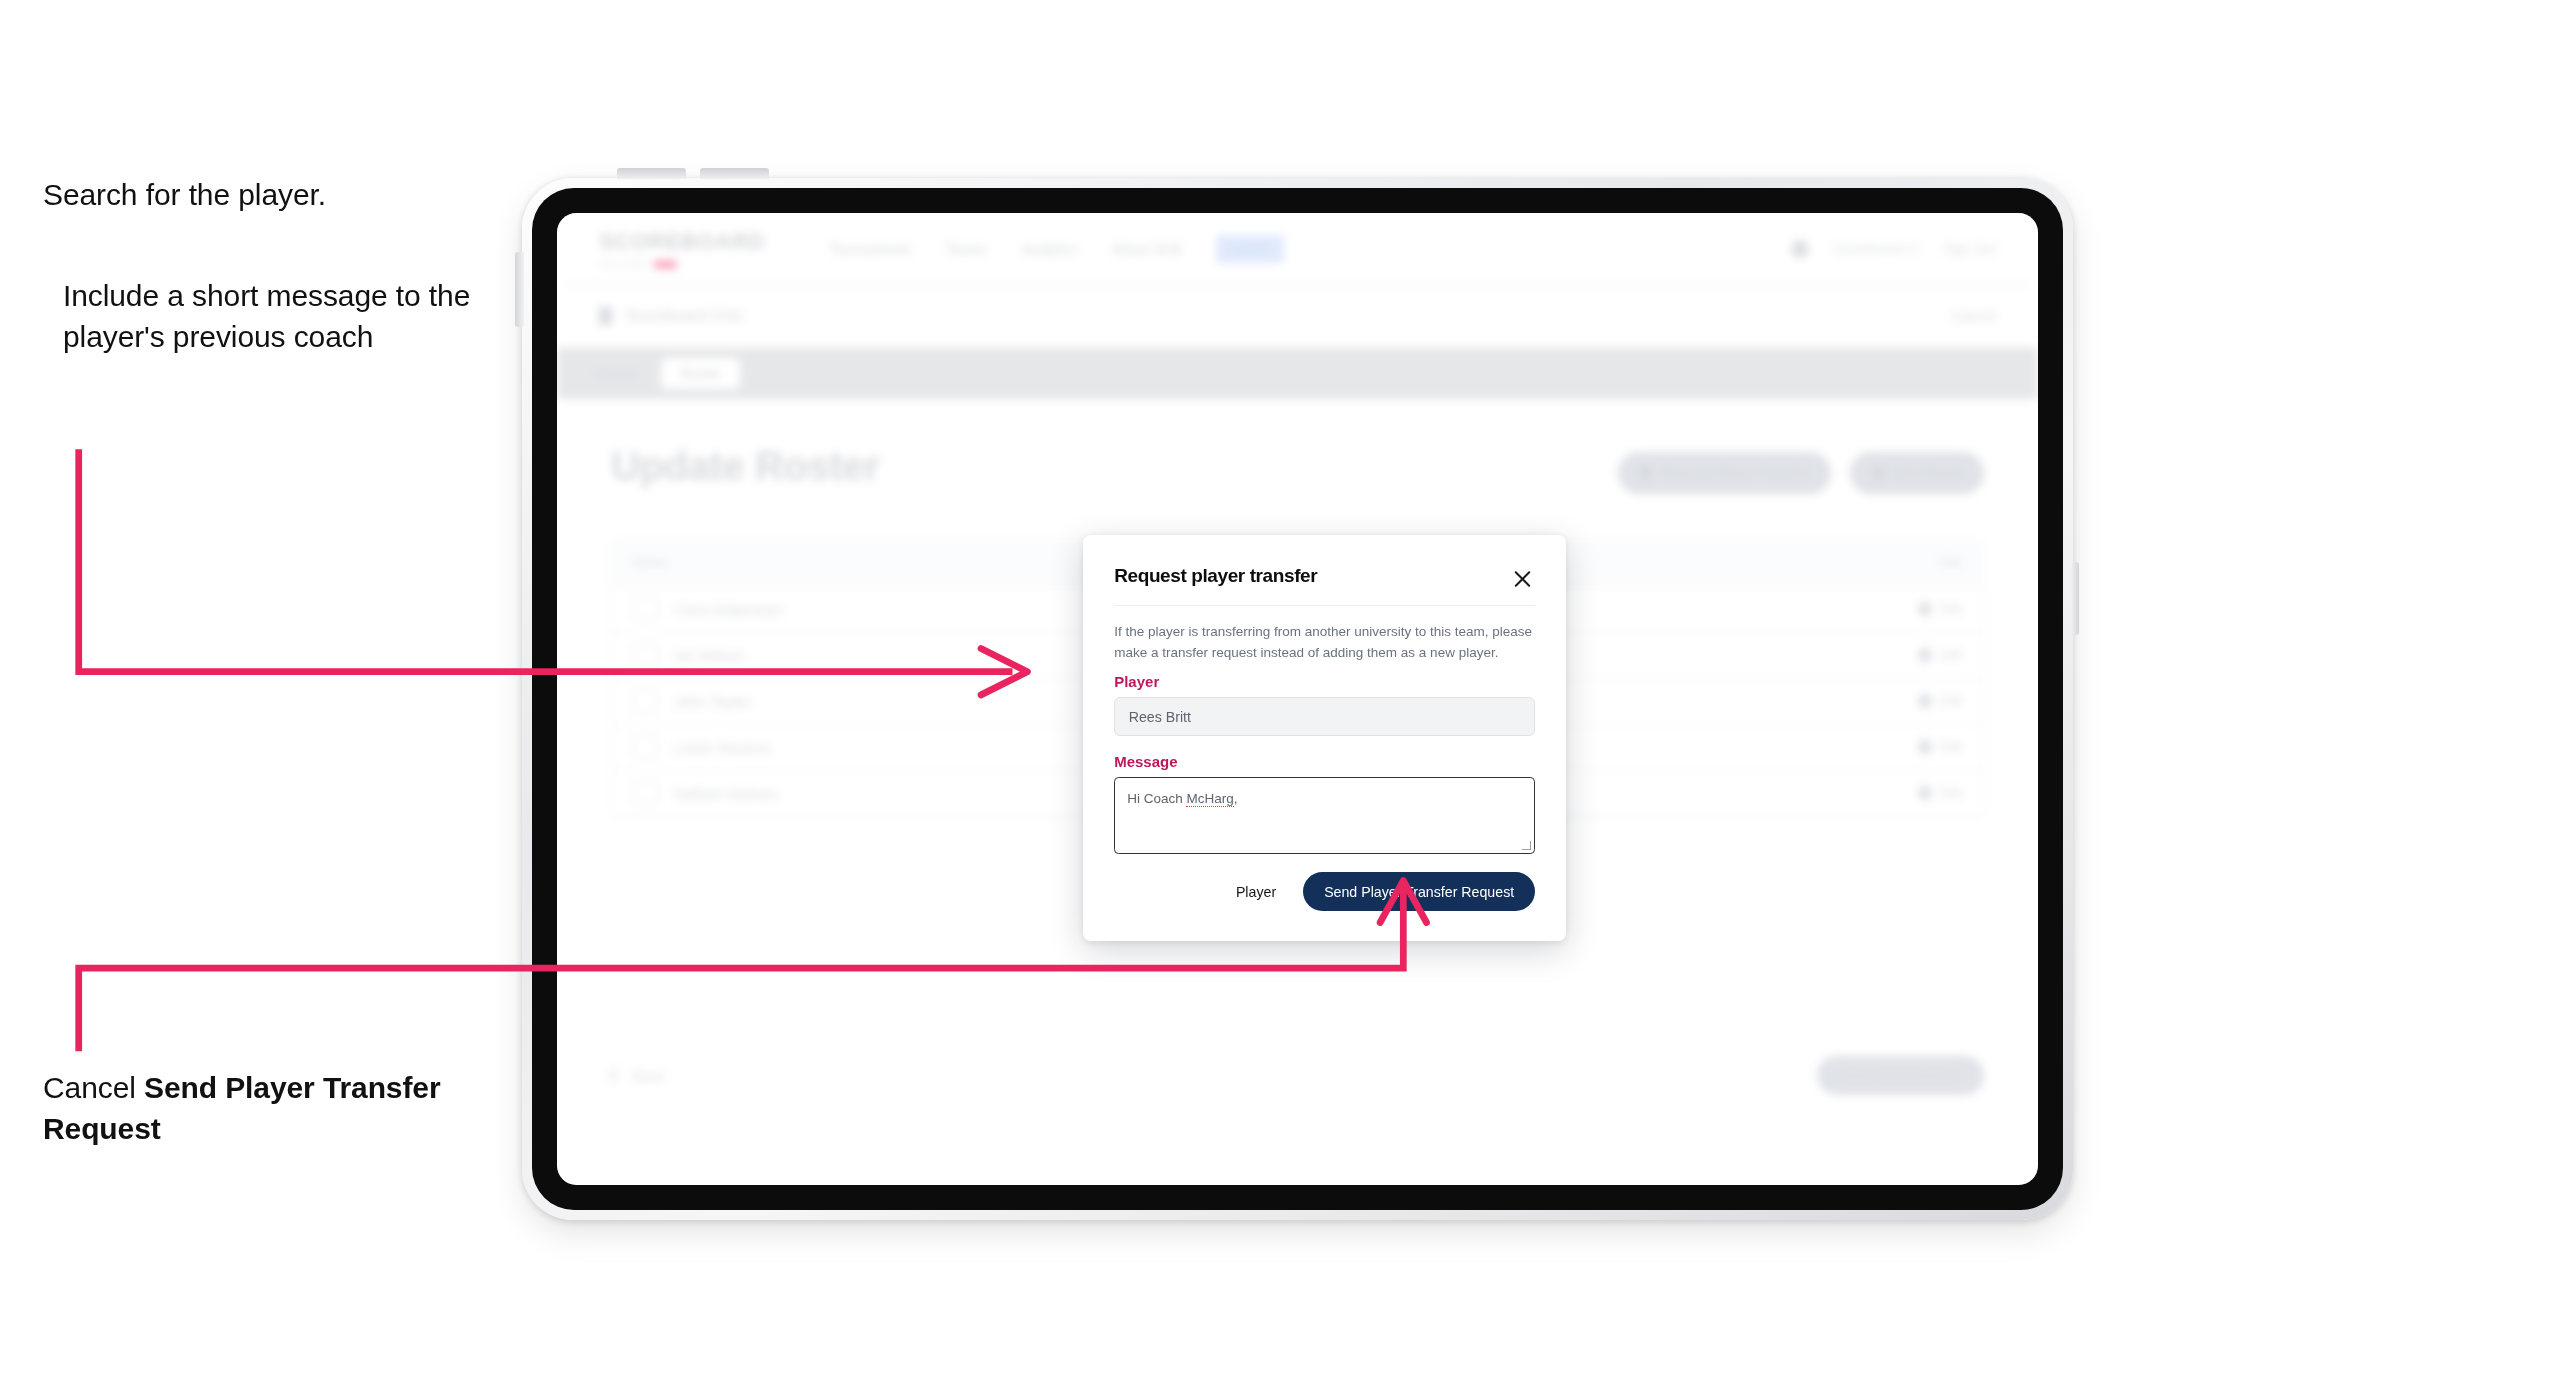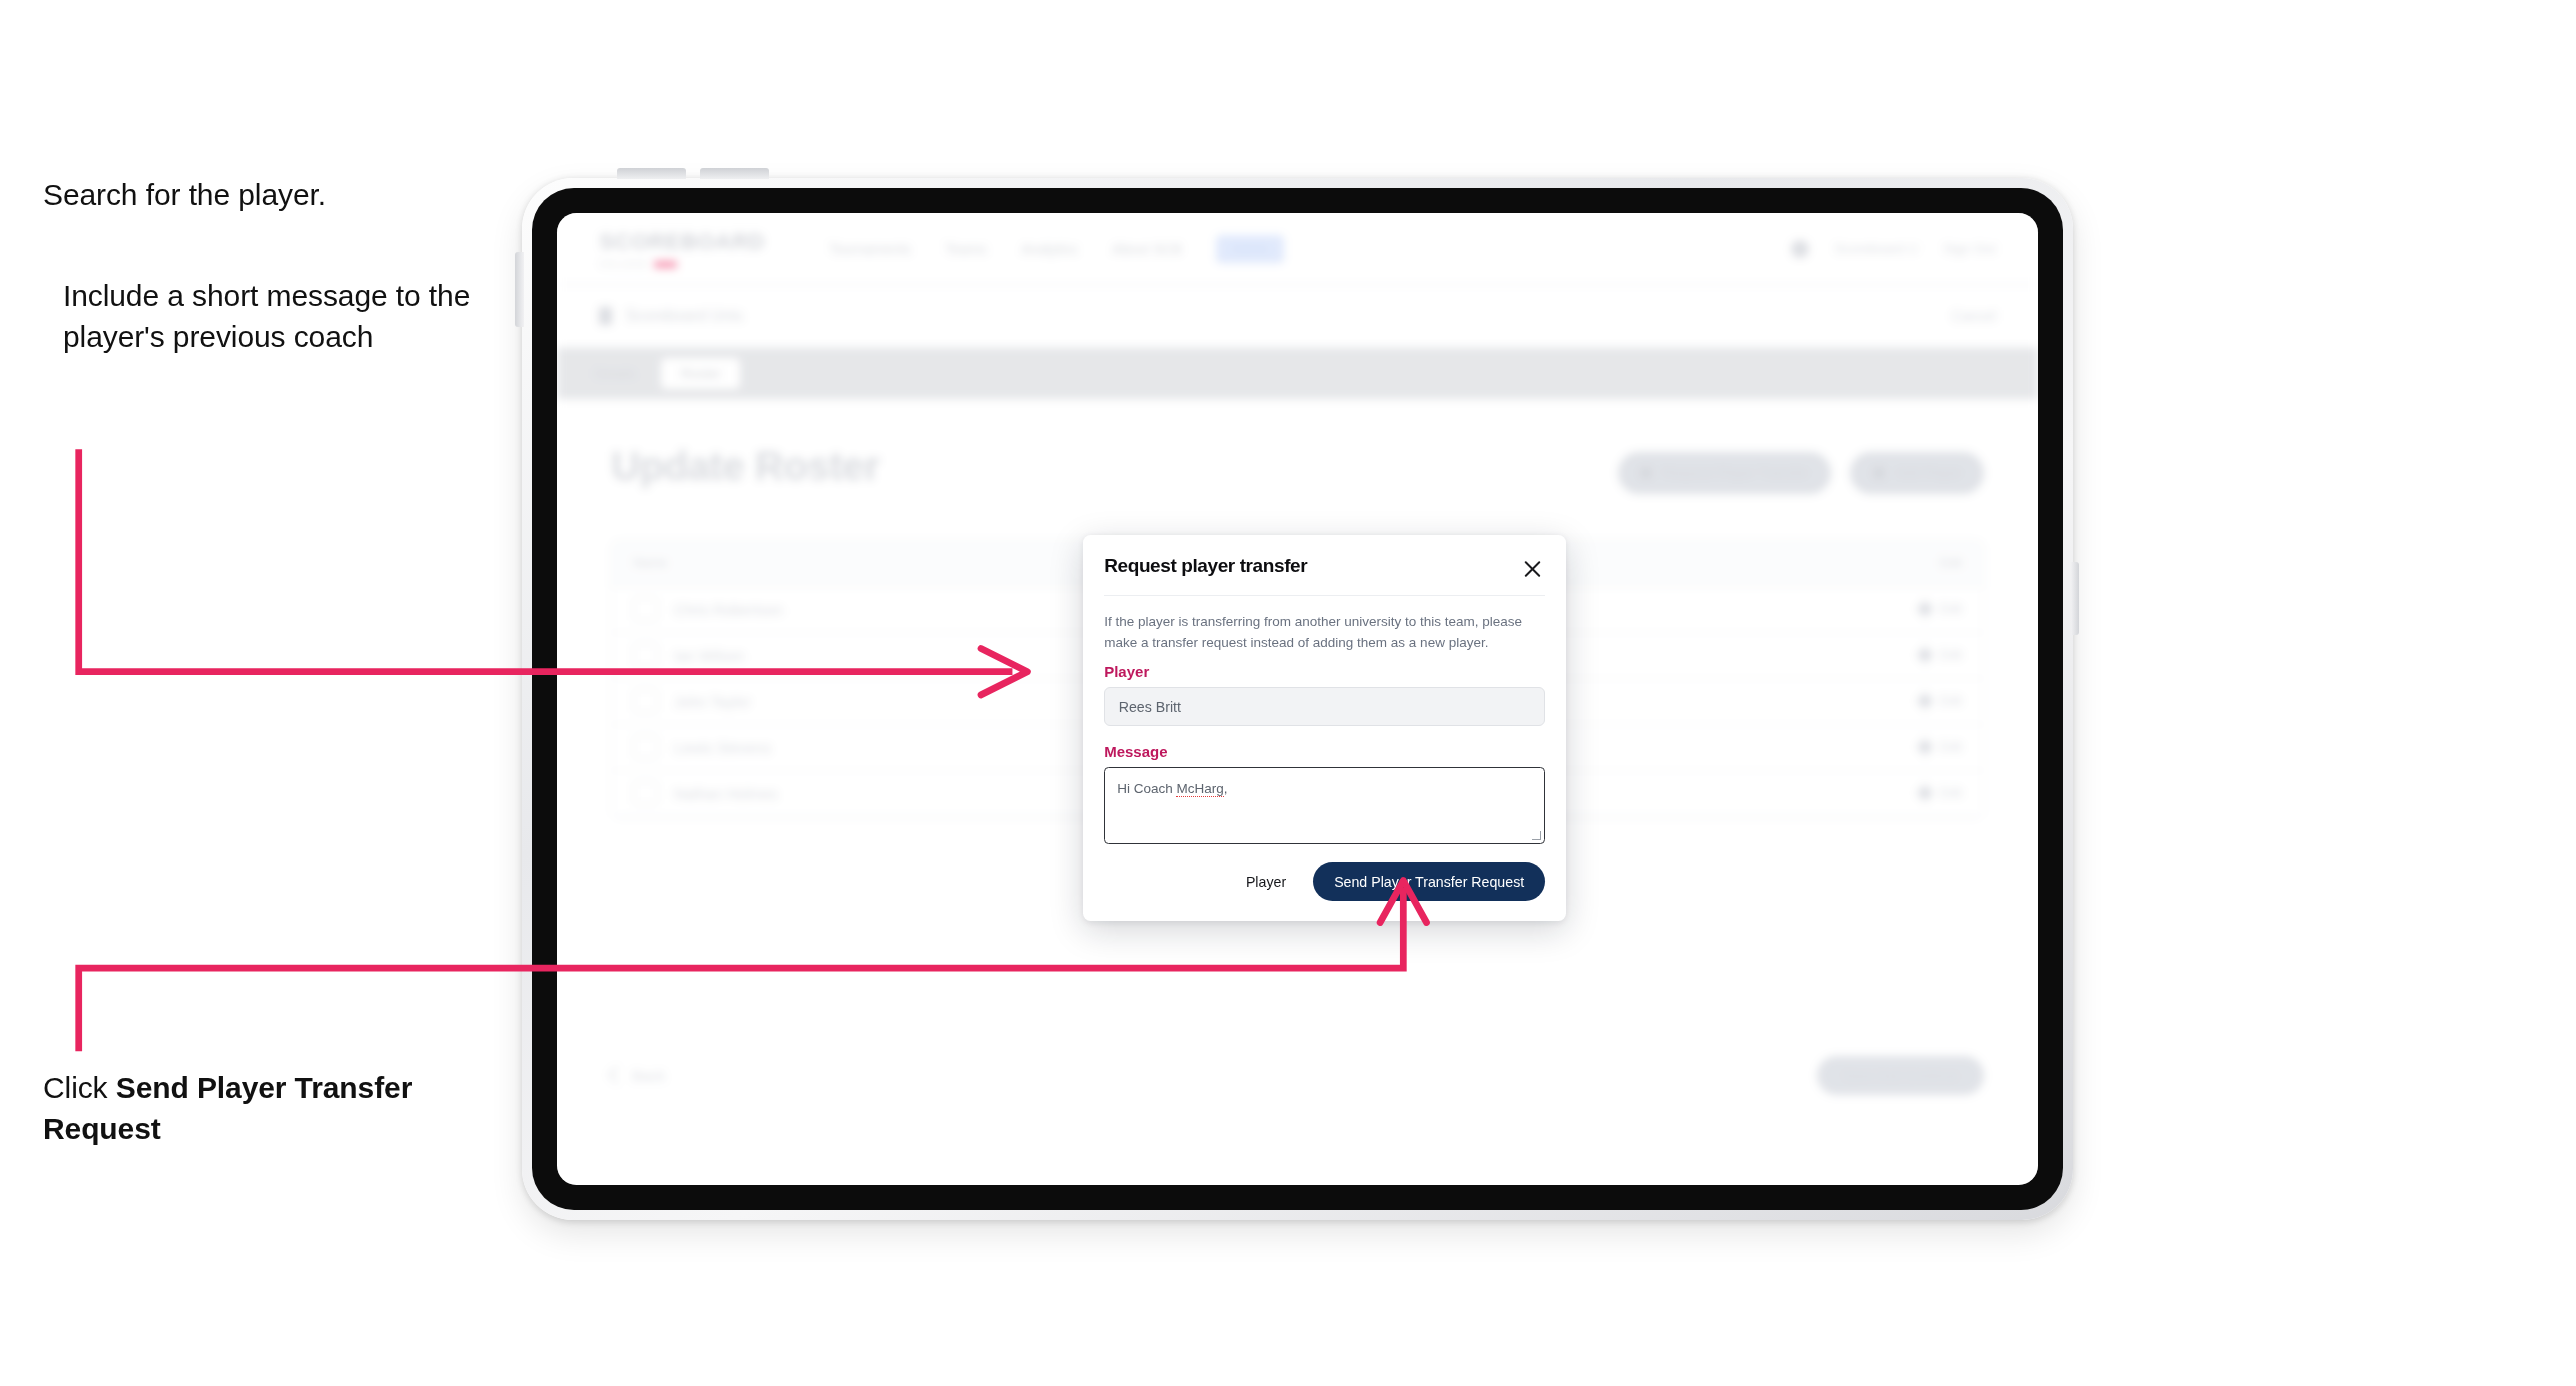--- a/index.html
+++ b/index.html
@@ -255,21 +255,21 @@
   
   #modal {
     position: absolute;
     left: 526px;
     top: 322px;
     width: 483px;
     background: #ffffff;
     border-radius: 7.5px;
     box-shadow: 0 9px 34px rgba(16,24,40,0.18), 0 1.5px 6px rgba(16,24,40,0.08);
     z-index: 30;
-    padding: 0;
+    padding: 10px;
     box-sizing: border-box;
   }
   #modal-head {
     display: flex;
     align-items: flex-start;
     padding: 21px 21px 0 21px;
   }
   #modal-title {
     font-size: 19px;
     font-weight: bold;
@@ -387,21 +387,21 @@
   }
 </style>
 </head>
 <body>
 
 <div class="ann" id="ann-search">Search for the player.</div>
 
 <div class="ann" id="ann-message">Include a short message to the player's previous coach</div>
 
 <div class="ann" id="ann-click">
-  <span>Click </span><span class="strong">Send Player Transfer Request</span>
+  <span>Cancel </span><span class="strong">Send Player Transfer Request</span>
 </div>
 
 <div id="tablet">
   <div id="tablet-bezel">
     <div id="tablet-screen">
 
       <div id="app">
 
         <div id="app-header">
           <div class="logo-wrap">

